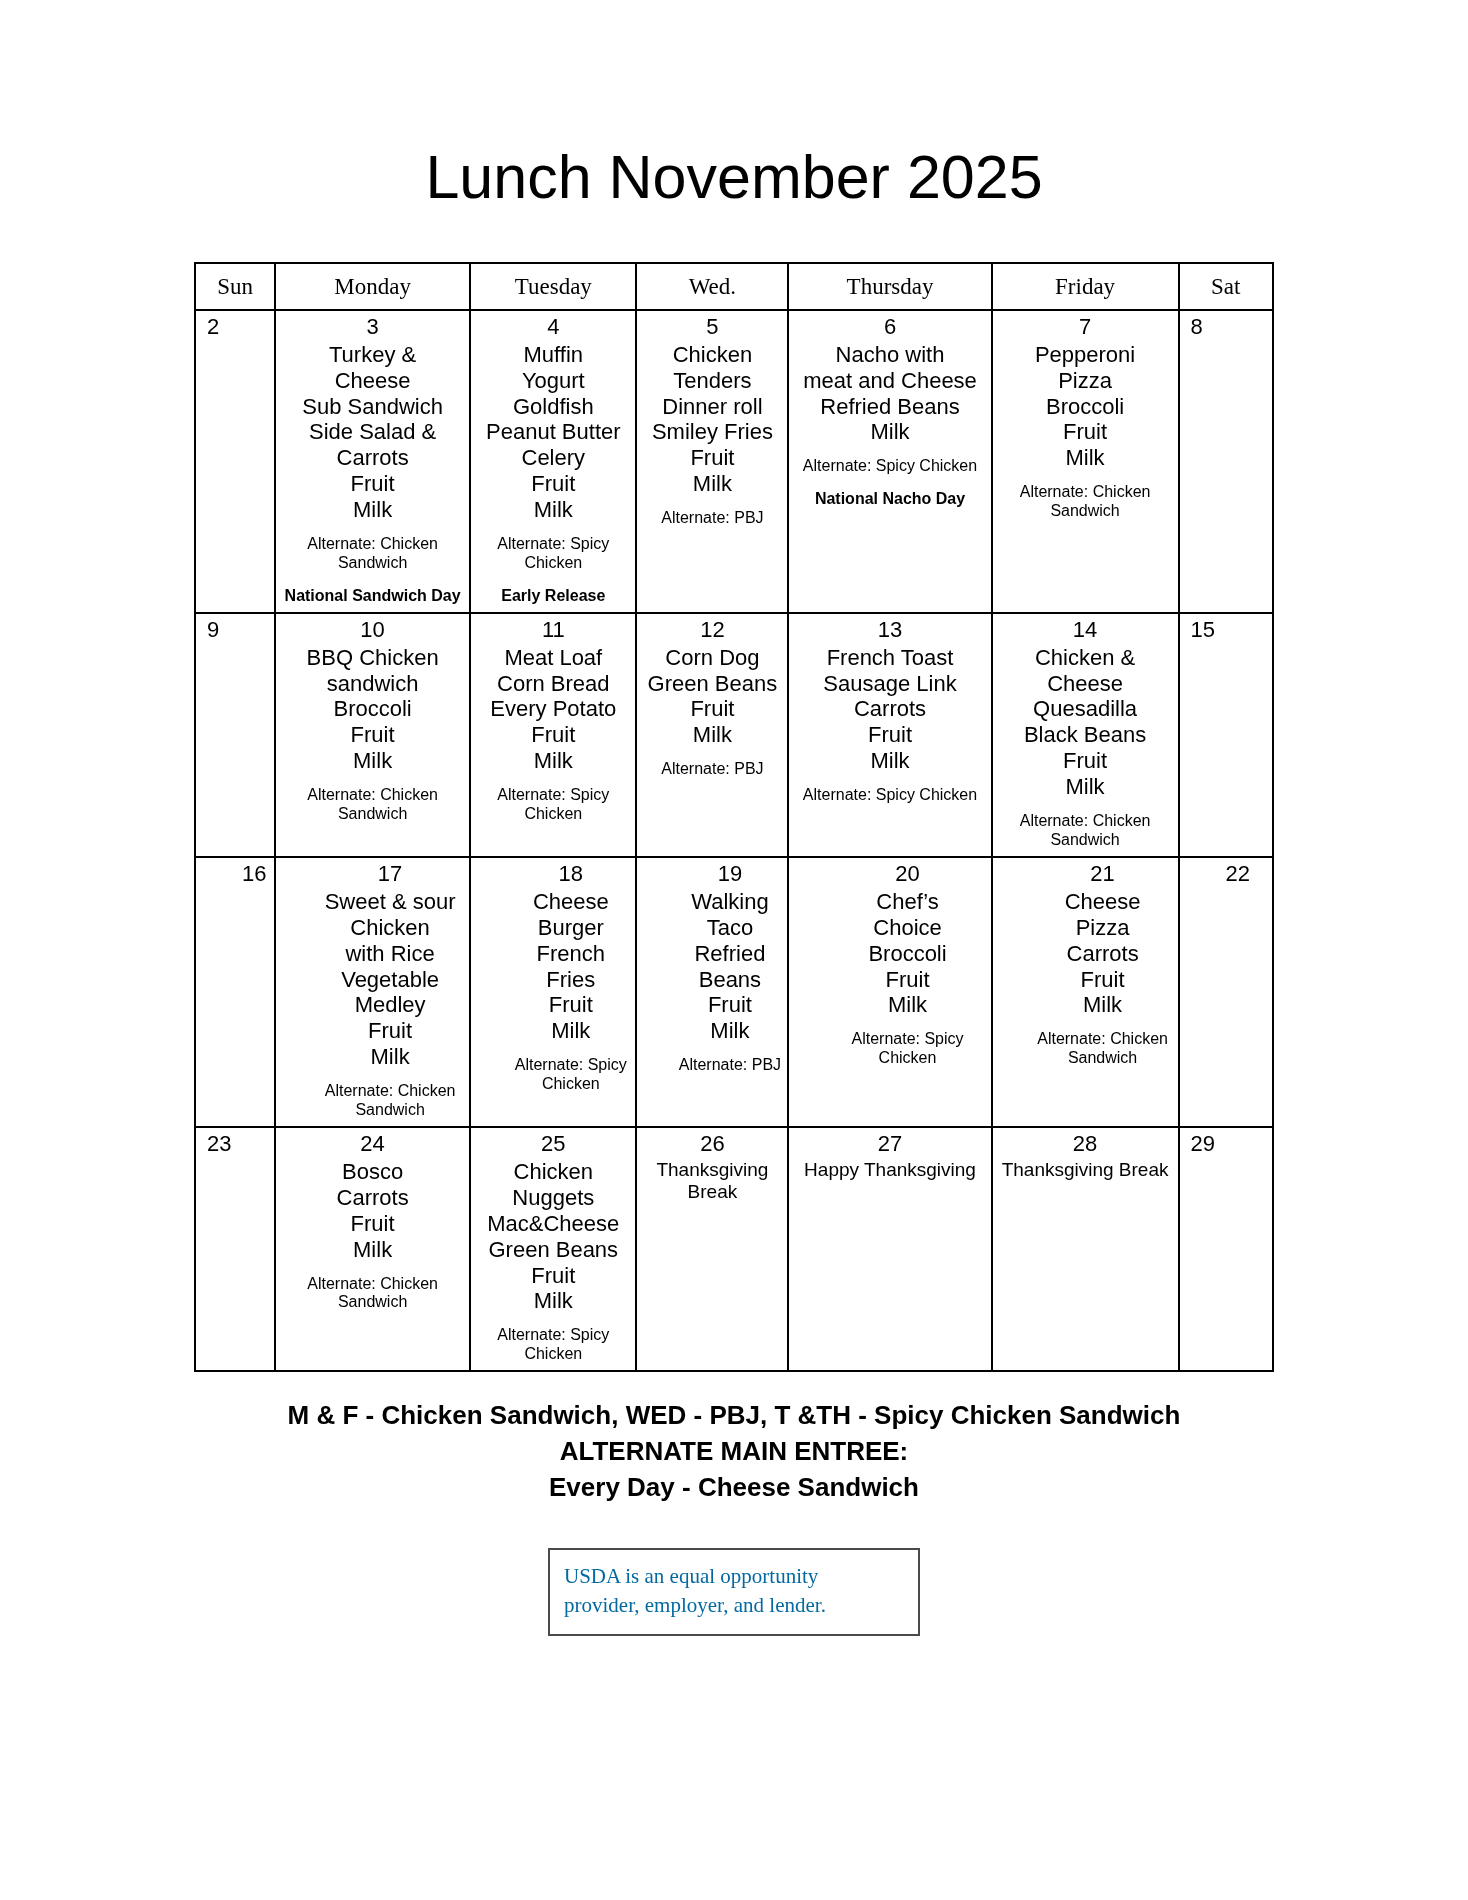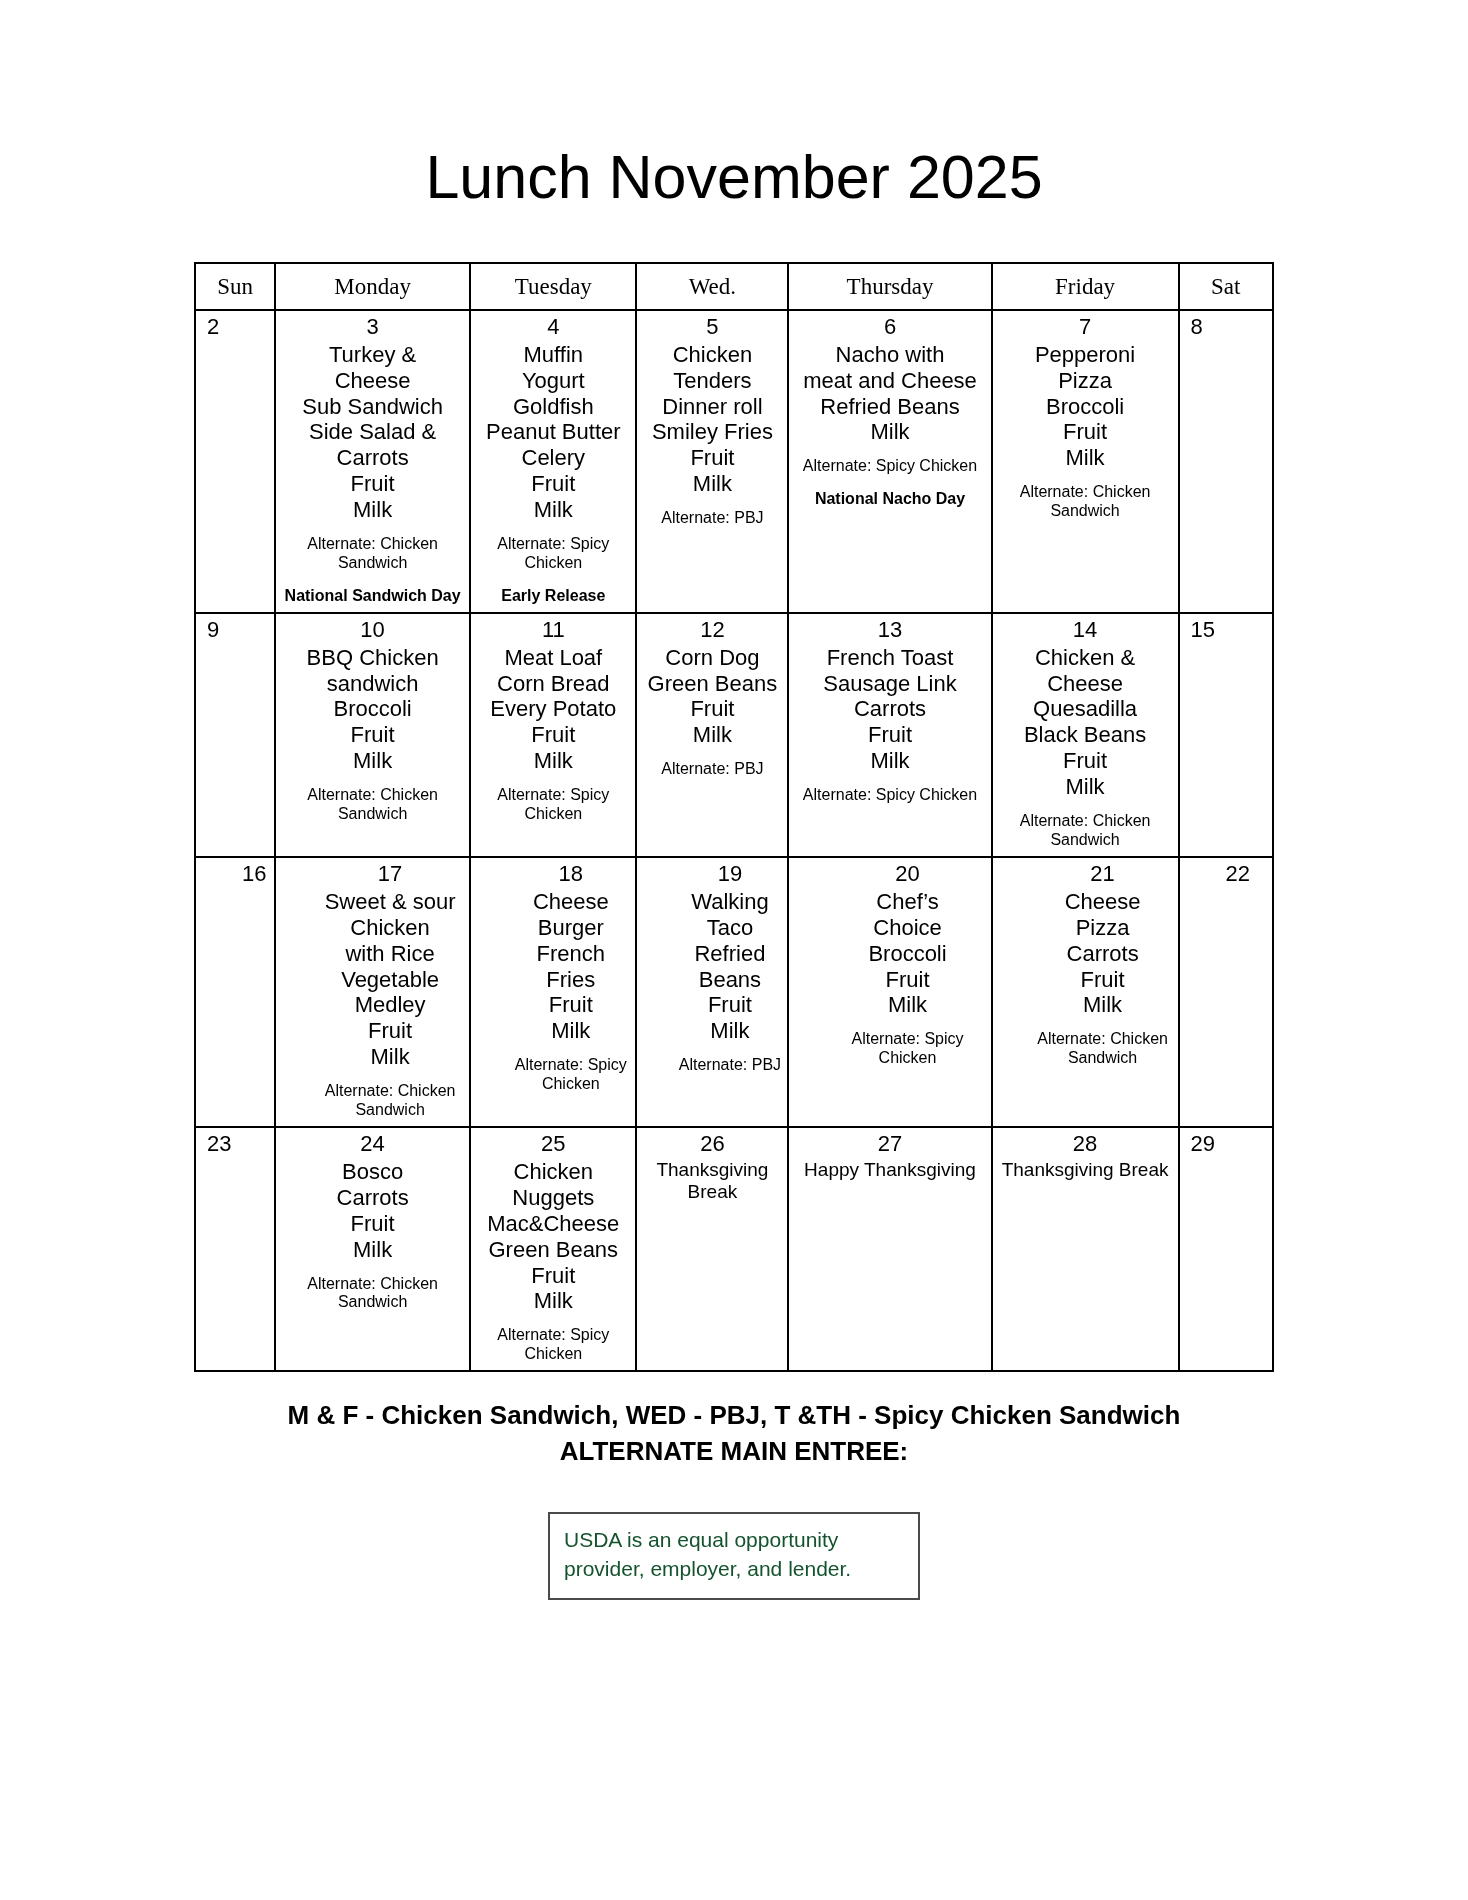--- a/index.html
+++ b/index.html
@@ -122,21 +122,22 @@
   .usda-box {
     margin: 42px auto 0 auto;
     width: 372px;
     border: 2px solid #4a4a4a;
     padding: 12px 14px 14px 14px;
     text-align: left;
   }
   .usda-box div {
     font-size: 21px;
     line-height: 1.38;
-    color: #14532d;
+    color: #0369a1;
+    font-family: Liberation Serif, serif;
   }
 </style>
 </head>
 <body>
 
 <div class="page">
 
   <h1 class="title">Lunch November 2025</h1>
 
   <div class="cal-wrap">
@@ -457,20 +458,21 @@
               </div>
             </td>
           </tr>
         </tbody>
     </table>
   </div>
 
   <div class="footer">
     <div class="line">M &amp; F - Chicken Sandwich,  WED - PBJ, T &amp;TH - Spicy Chicken Sandwich</div>
     <div class="line">ALTERNATE MAIN ENTREE:</div>
+    <div class="line">Every Day - Cheese Sandwich</div>
 
     <div class="usda-box">
       <div>USDA is an equal opportunity</div>
       <div>provider, employer, and lender.</div>
     </div>
   </div>
 
 </div>
 
 </body></html>

